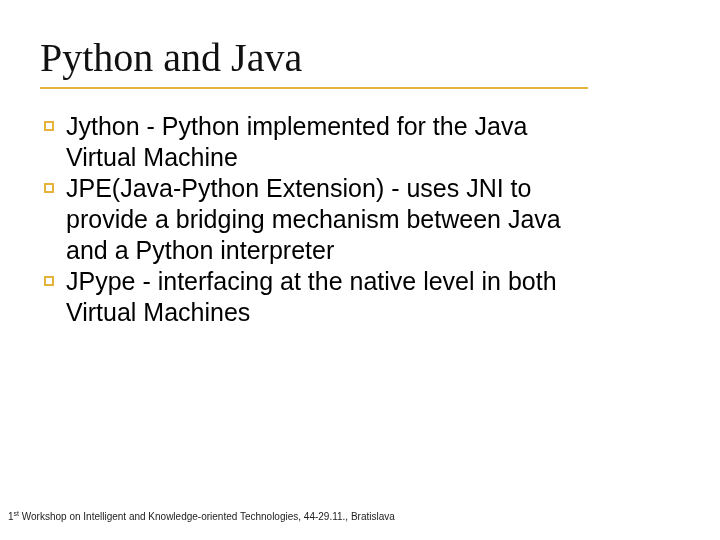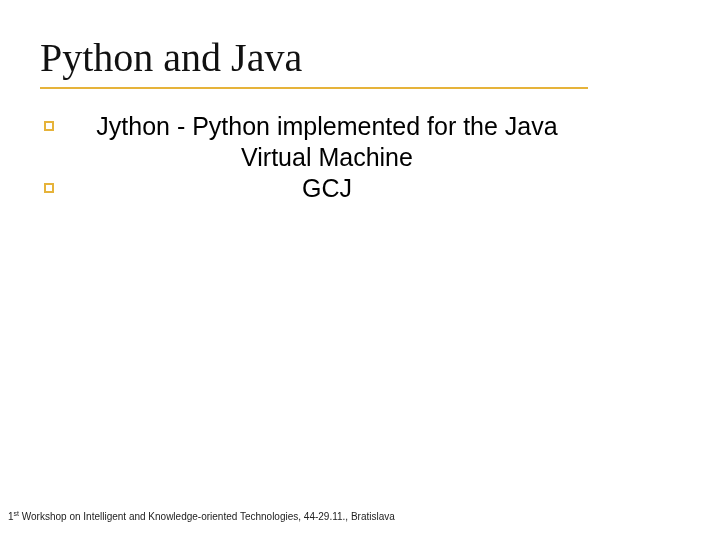--- a/index.html
+++ b/index.html
@@ -26,21 +26,20 @@
   }
   .rule {
     height: 2px;
     background: #e6b33a;
     width: 100%;
     margin-bottom: 22px;
   }
   .bullets {
     list-style: none;
     padding-left: 4px;
-    text-align: center;
   }
   .bullets li {
     position: relative;
     padding-left: 22px;
     font-size: 25px;
     line-height: 1.24;
     margin-bottom: 0px;
     color: #000;
   }
   .sq-bullet {
@@ -68,23 +67,24 @@
   <h1 class="title">Python and Java</h1>
   <div class="rule"></div>
 
   <ul class="bullets">
     <li>
       <span class="sq-bullet"></span>
       <span>Jython - Python implemented for the Java Virtual Machine</span>
     </li>
     <li>
       <span class="sq-bullet"></span>
+      <span>JPE(Java-Python Extension) - uses JNI to provide a bridging mechanism between Java and a Python interpreter</span>
     </li>
     <li>
       <span class="sq-bullet"></span>
-      <span>GCJ</span>
+      <span>JPype - interfacing at the native level in both Virtual Machines</span>
     </li>
   </ul>
 
   <div class="footer">
     <span>1</span><sup>st</sup><span> Workshop on Intelligent and Knowledge-oriented Technologies, 44-29.11., Bratislava</span>
   </div>
 </div>
 
 </body></html>

